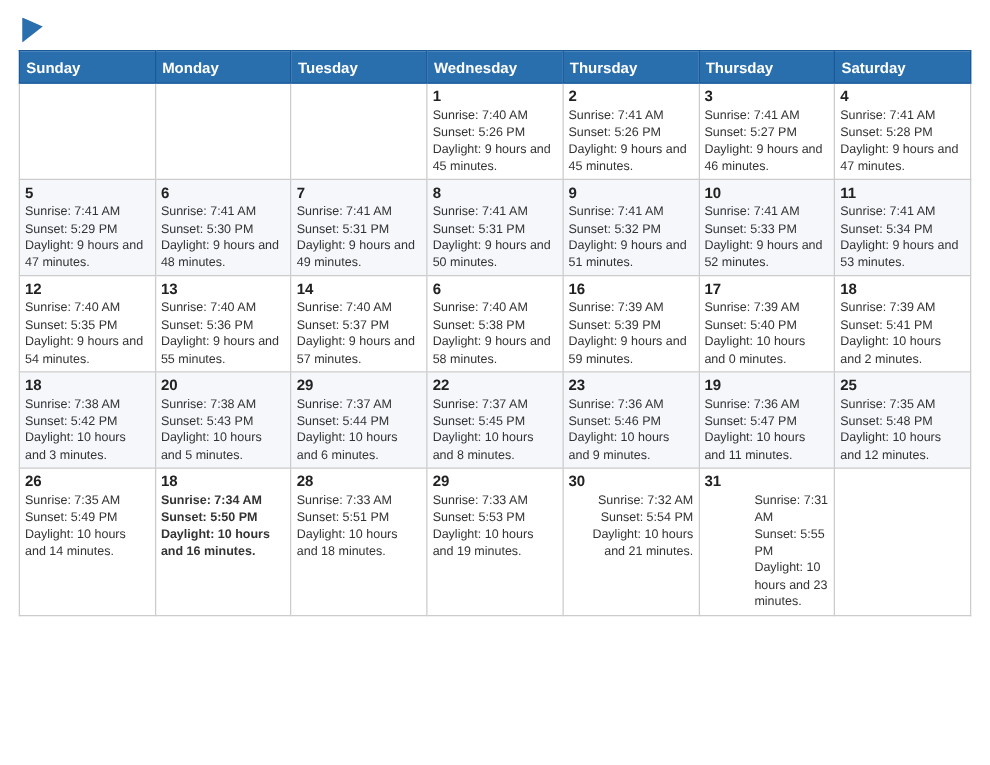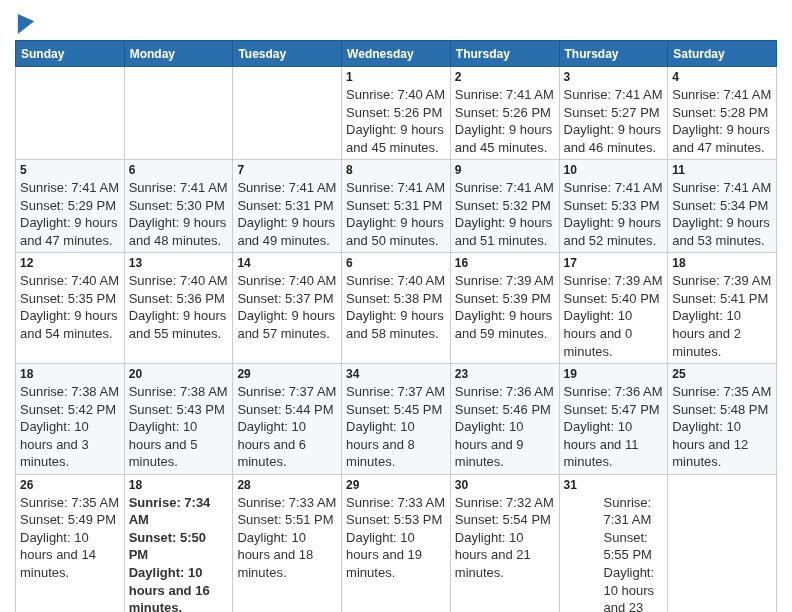--- a/index.html
+++ b/index.html
@@ -91,21 +91,21 @@
       background: #fff;
     }
     .day-number {
       font-size: 12px;
       font-weight: bold;
       color: #222;
       display: block;
       margin-bottom: 2px;
     }
     .day-info {
-      font-size: 13px;
+      font-size: 10px;
       color: #333;
       line-height: 1.35;
     }
     .empty-cell {
       background: #f9f9f9;
     }
   </style>
 </head>
 <body>
 
@@ -269,21 +269,21 @@
 Sunset: 5:43 PM
 Daylight: 10 hours and 5 minutes.</div>
           </td>
           <td>
             <span class="day-number">29</span>
             <div class="day-info" style="white-space: pre-line;">Sunrise: 7:37 AM
 Sunset: 5:44 PM
 Daylight: 10 hours and 6 minutes.</div>
           </td>
           <td>
-            <span class="day-number">34</span>
+            <span class="day-number">22</span>
             <div class="day-info" style="white-space: pre-line;">Sunrise: 7:37 AM
 Sunset: 5:45 PM
 Daylight: 10 hours and 8 minutes.</div>
           </td>
           <td>
             <span class="day-number">23</span>
             <div class="day-info" style="white-space: pre-line;">Sunrise: 7:36 AM
 Sunset: 5:46 PM
 Daylight: 10 hours and 9 minutes.</div>
           </td>
@@ -320,21 +320,21 @@
 Daylight: 10 hours and 18 minutes.</div>
           </td>
           <td>
             <span class="day-number">29</span>
             <div class="day-info" style="white-space: pre-line;">Sunrise: 7:33 AM
 Sunset: 5:53 PM
 Daylight: 10 hours and 19 minutes.</div>
           </td>
           <td>
             <span class="day-number">30</span>
-            <div class="day-info" style="white-space: pre-line;">Sunrise: 7:32 AM
+            <div class="day-info" style="white-space: pre-line; text-align: right;">Sunrise: 7:32 AM
 Sunset: 5:54 PM
 Daylight: 10 hours and 21 minutes.</div>
           </td>
           <td>
             <span class="day-number">31</span>
             <div class="day-info" style="white-space: pre-line; margin-left: 40px;">Sunrise: 7:31 AM
 Sunset: 5:55 PM
 Daylight: 10 hours and 23 minutes.</div>
           </td>
           <td class="empty-cell"></td>

